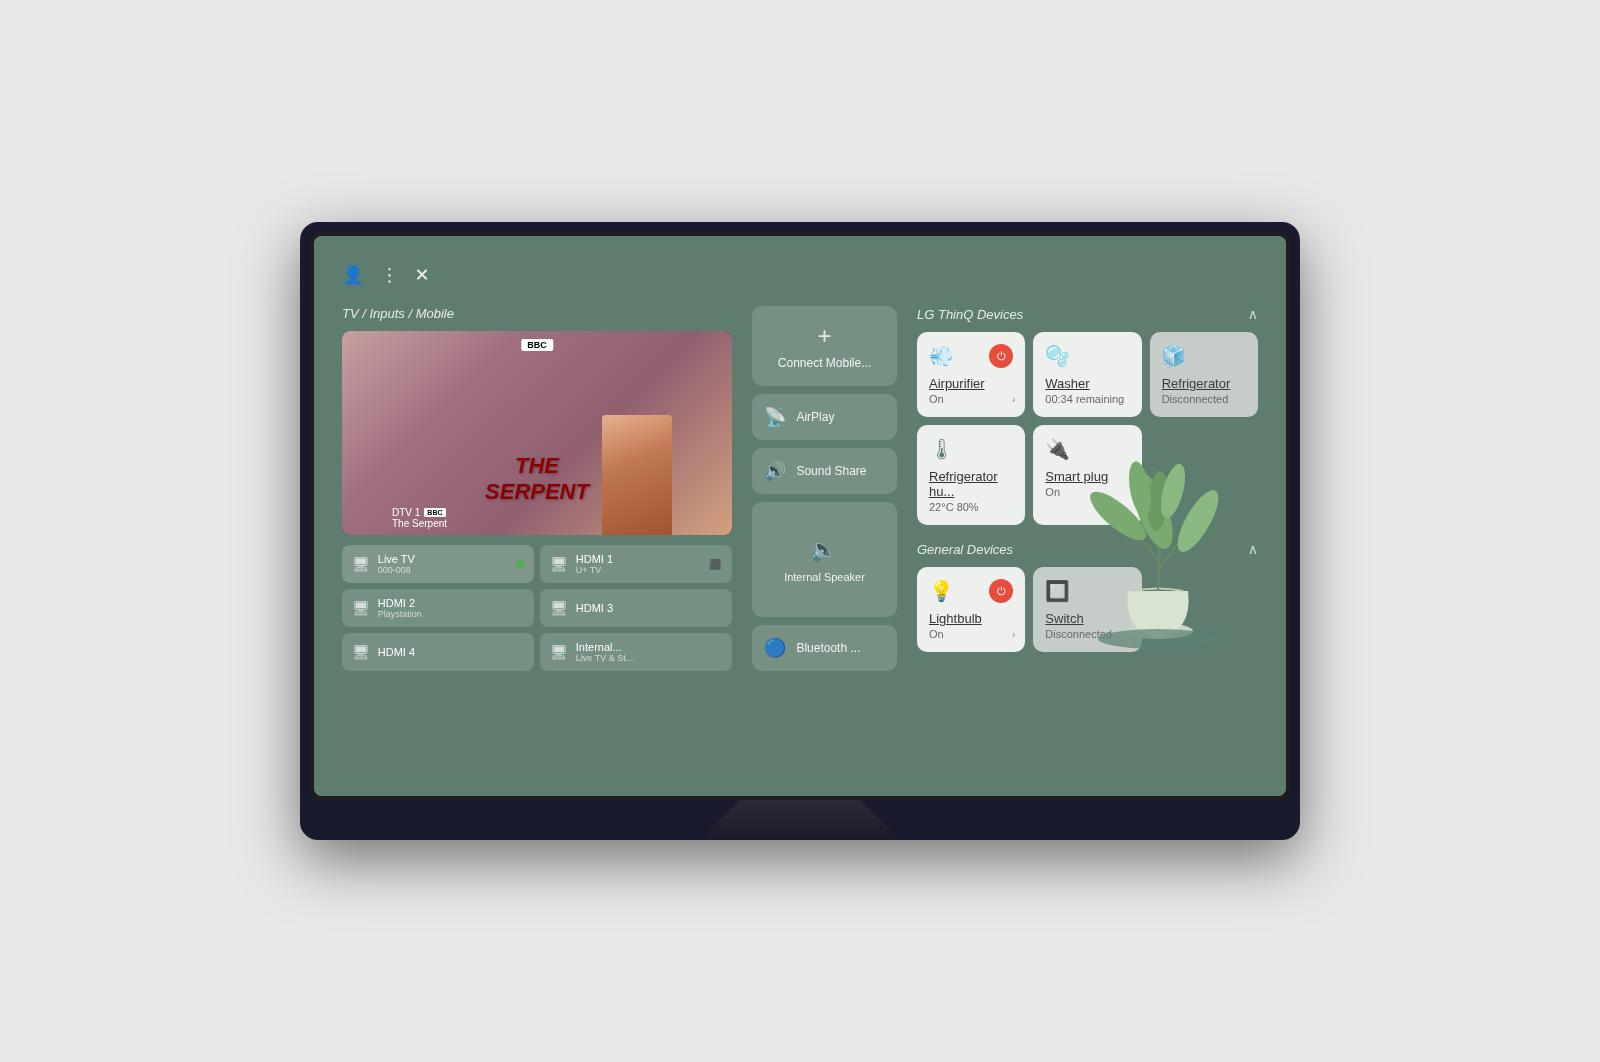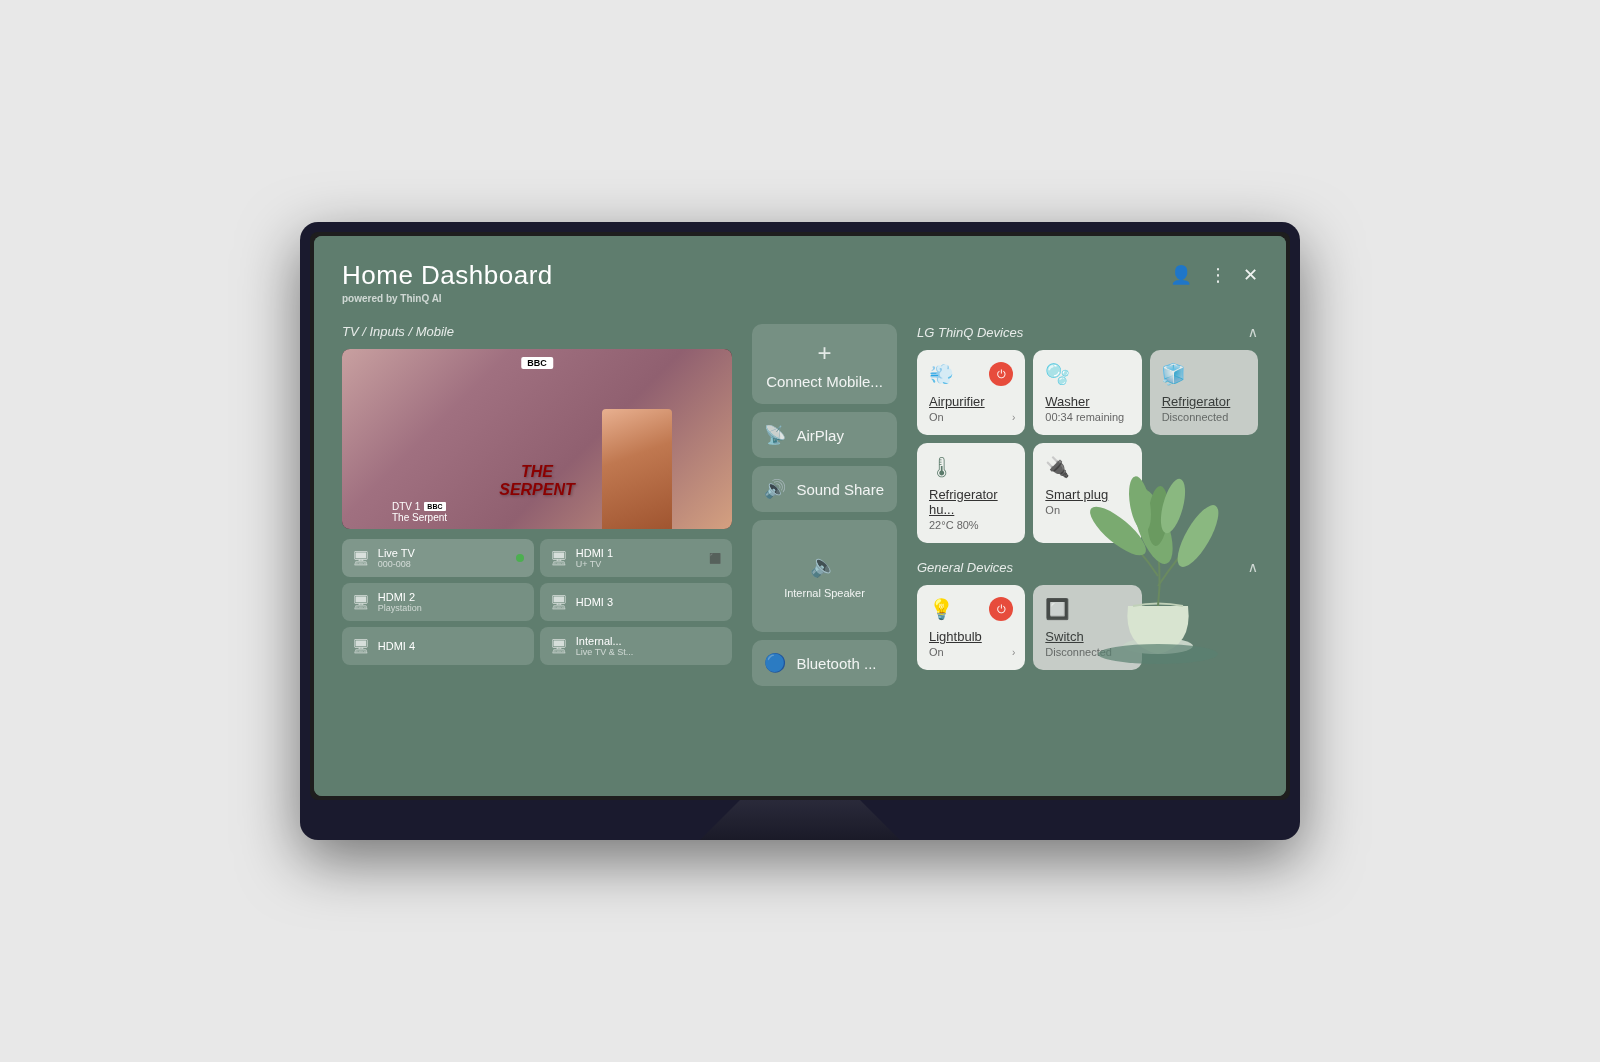--- a/index.html
+++ b/index.html
@@ -111,21 +111,21 @@
       margin-bottom: 10px;
       font-weight: 400;
       font-style: italic;
     }
 
     .tv-preview {
       background: #222;
       border-radius: 8px;
       overflow: hidden;
       margin-bottom: 10px;
-      height: 180px;
+      height: 204px;
       position: relative;
     }
 
     .tv-preview-inner {
       width: 100%;
       height: 100%;
       display: flex;
       align-items: center;
       justify-content: center;
       background: linear-gradient(135deg, #c8a0a0 0%, #a07080 30%, #906070 60%, #d4a080 100%);
@@ -144,21 +144,21 @@
       padding: 1px 6px;
       border-radius: 2px;
     }
 
     .show-title {
       position: absolute;
       bottom: 30px;
       left: 50%;
       transform: translateX(-50%);
       color: #8B0000;
-      font-size: 16px;
+      font-size: 22px;
       font-weight: bold;
       font-style: italic;
       text-align: center;
       white-space: nowrap;
       text-shadow: 1px 1px 3px rgba(0,0,0,0.3);
     }
 
     .show-person {
       position: absolute;
       right: 60px;
@@ -274,21 +274,21 @@
       height: 80px;
       gap: 6px;
     }
 
     .action-tile-icon {
       font-size: 18px;
       color: rgba(255,255,255,0.8);
     }
 
     .action-tile-label {
-      font-size: 15px;
+      font-size: 12px;
       color: rgba(255,255,255,0.9);
     }
 
     .speaker-tile {
       background: rgba(255,255,255,0.15);
       border-radius: 10px;
       padding: 16px 12px;
       cursor: pointer;
       display: flex;
       flex-direction: column;
@@ -416,27 +416,20 @@
   </style>
 </head>
 <body>
 
 <div class="tv-outer">
   <div class="tv-bezel">
     <div class="tv-screen">
       <div class="dashboard">
 
         <div class="header">
-          <div class="header-title-group">
-            <div class="header-title">Home Dashboard</div>
-            <div class="header-subtitle">
-              <span>powered by </span>
-              <span>ThinQ AI</span>
-            </div>
-          </div>
           <div class="header-controls">
             <span class="header-icon">👤</span>
             <span class="header-icon">⋮</span>
             <span class="header-icon">✕</span>
           </div>
         </div>
 
         <div class="main-content">
 
           <div class="left-panel">

